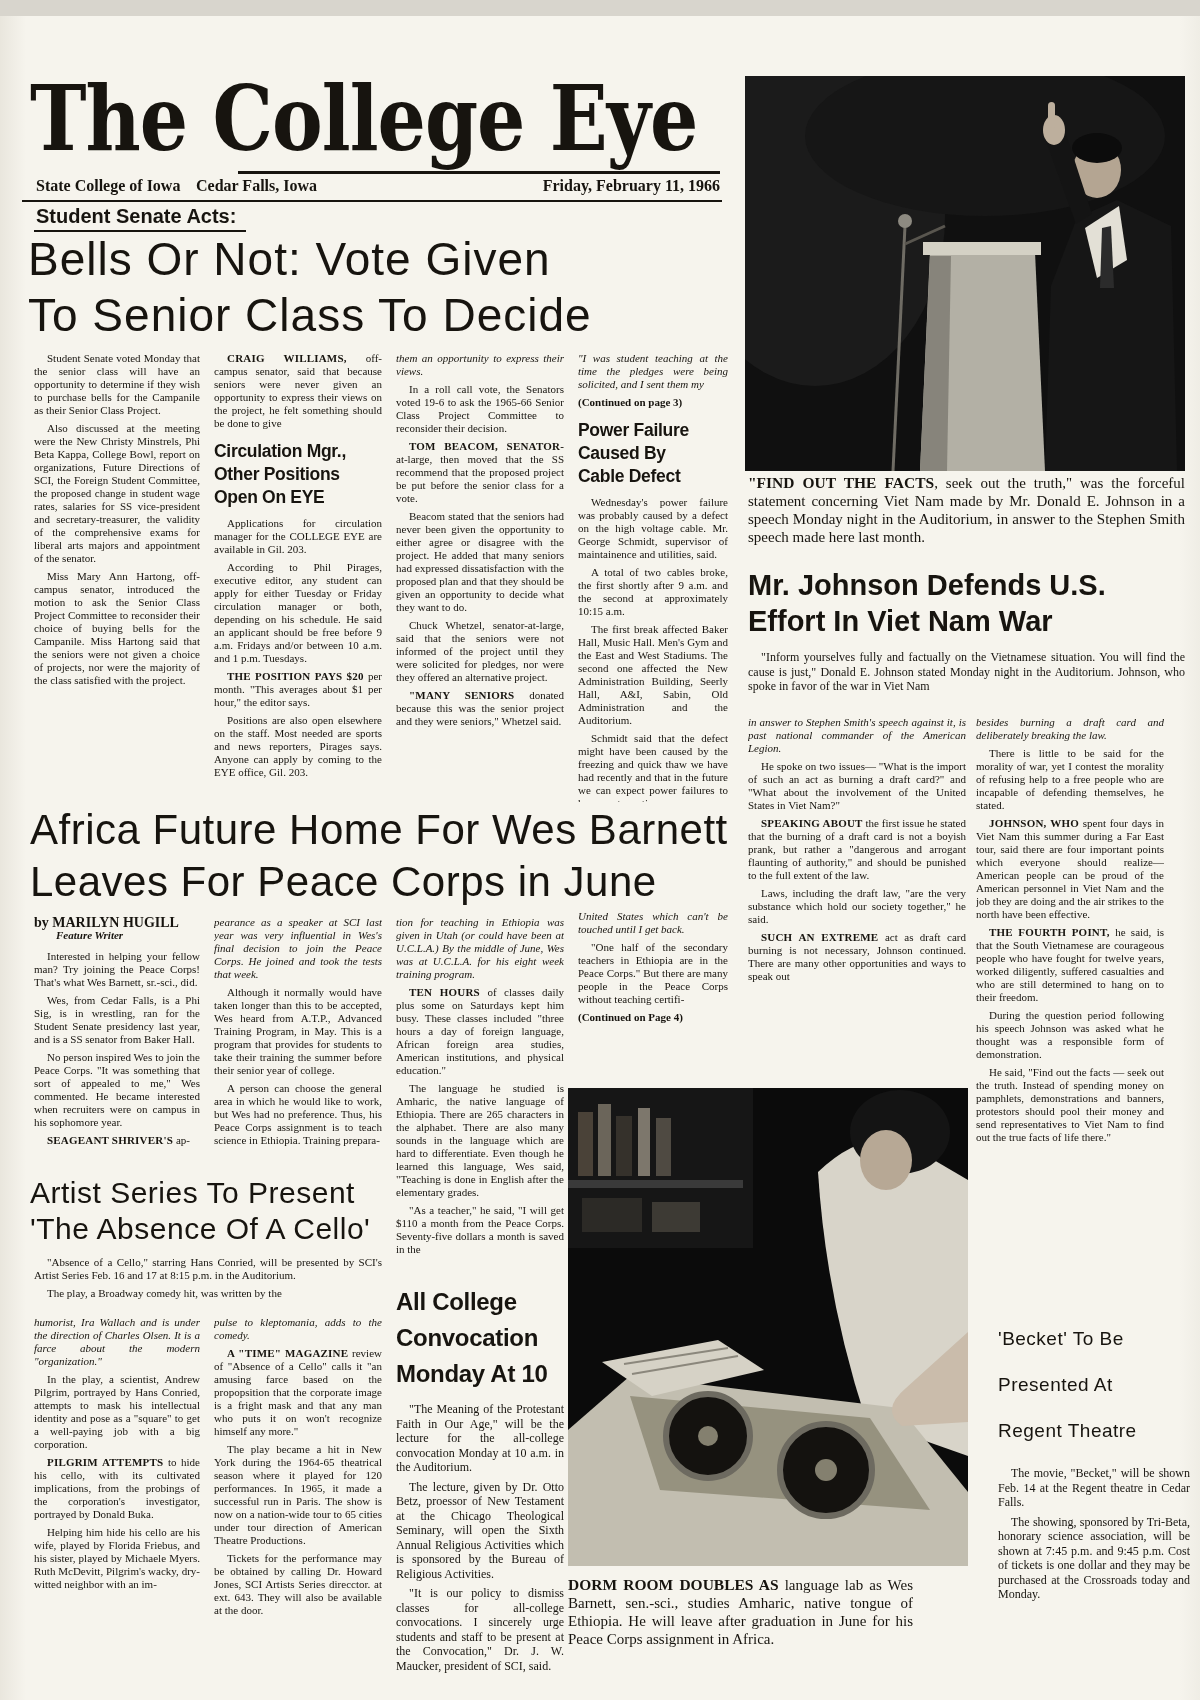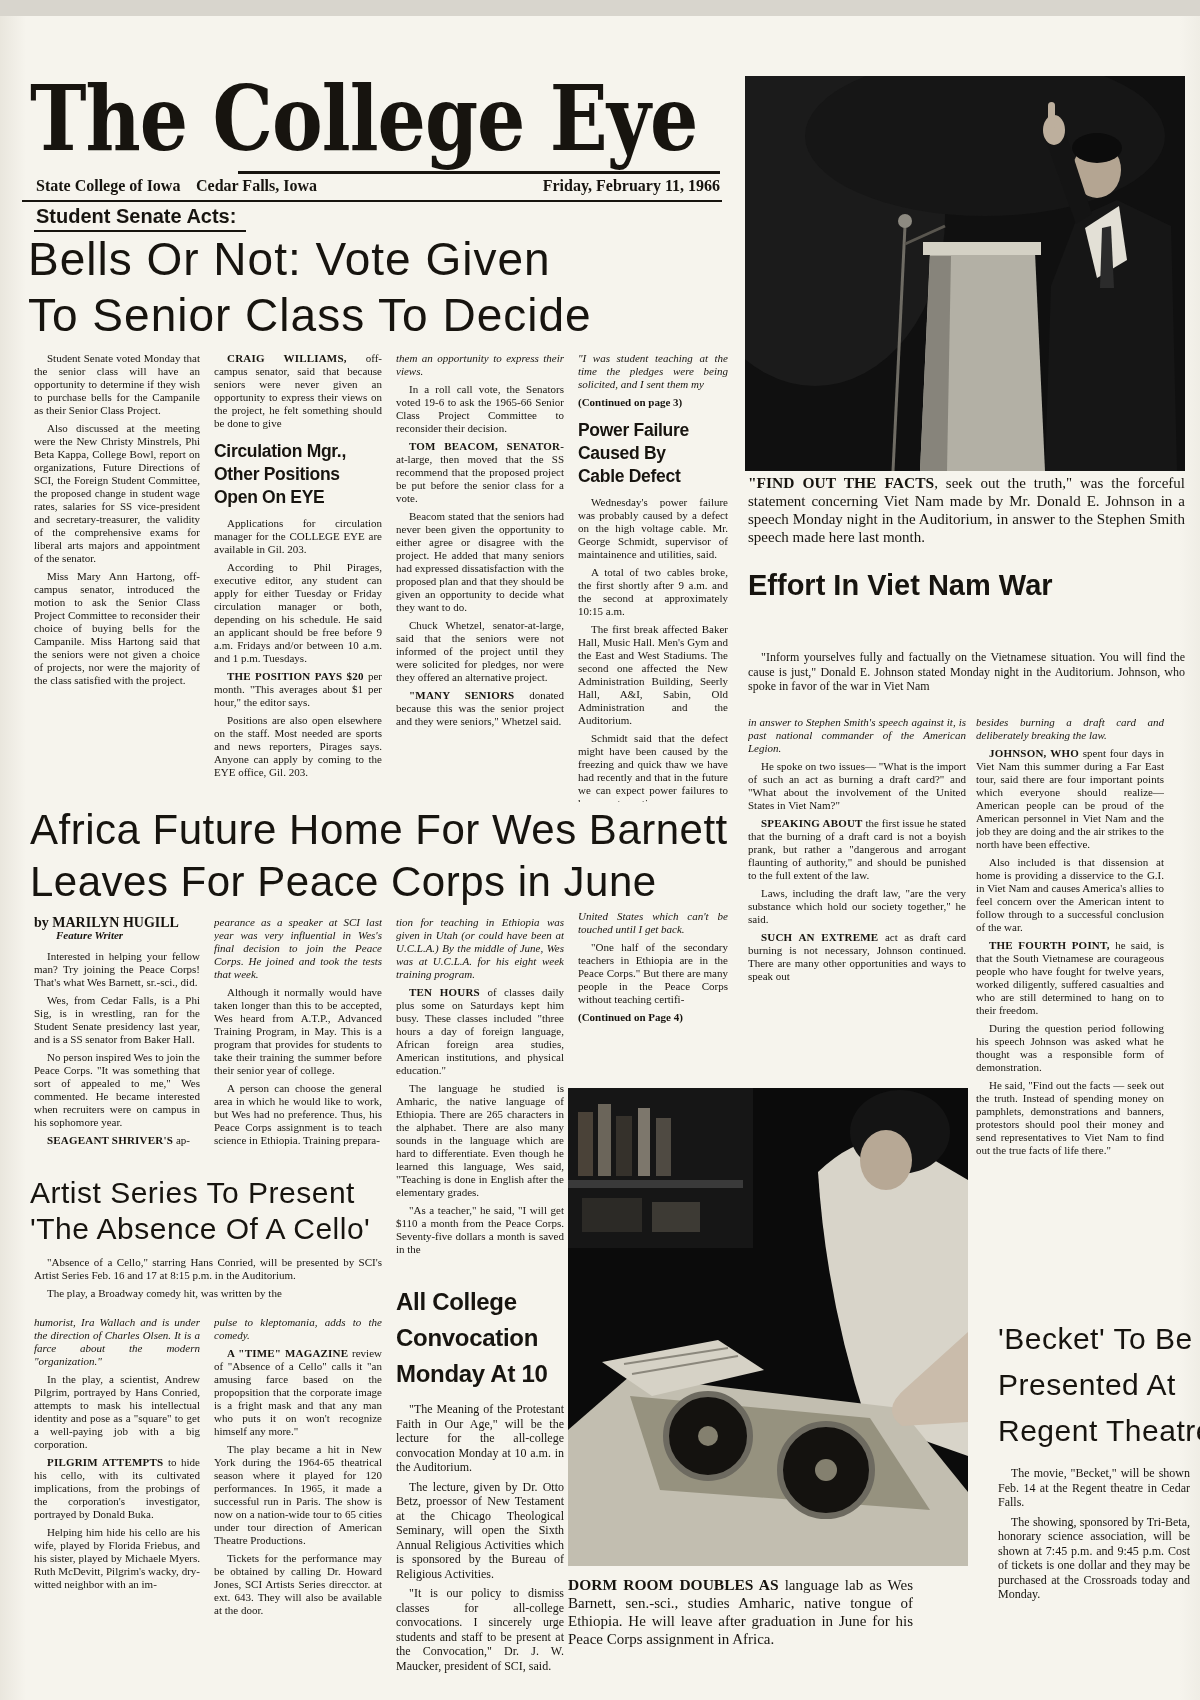--- a/index.html
+++ b/index.html
@@ -12,21 +12,21 @@
         letter-spacing:-1px;transform:scaleY(1.18);transform-origin:left top;white-space:nowrap;}
   .rule{background:#17140f;}
   .dateline{font-size:16px;font-weight:bold;}
   .kicker{font-family:"Liberation Sans",sans-serif;font-weight:bold;font-size:20px;
           border-bottom:2px solid #17140f;padding:0 10px 2px 2px;display:inline-block;}
   
   .hl{font-family:"Liberation Sans",sans-serif;font-weight:normal;white-space:nowrap;}
   .hl-main{font-size:46px;letter-spacing:1px;}
   .hl-mid{font-size:42px;letter-spacing:0.5px;}
   .hl-sm{font-size:30px;letter-spacing:0.5px;}
-  .hl-bk{font-size:30px;letter-spacing:0.5px;}
+  .hl-bk{font-size:19px;letter-spacing:0.5px;}
   .subhead{font-family:"Liberation Sans",sans-serif;font-weight:bold;font-size:17.5px;
            line-height:1.32;letter-spacing:-0.3px;margin:10px 0 8px;}
   .subhead-big{font-size:24px;line-height:1.5;margin:14px 0 10px;}
   .hl-heavy{font-family:"Liberation Sans",sans-serif;font-weight:bold;font-size:29px;
             line-height:1.24;white-space:nowrap;}
   
   .col{font-size:11px;line-height:13px;text-align:justify;}
   .col p.bp{margin:0 0 5px;text-indent:13px;}
   .cont > p.bp:first-child{text-indent:0;font-style:italic;}
   .col b{letter-spacing:0.2px;}
@@ -124,34 +124,35 @@
     </div>
     <div>
         <p class="bp">Wednesday's power failure was probably caused by a defect on the high voltage cable. Mr. George Schmidt, supervisor of maintainence and utilities, said.</p>
         <p class="bp">A total of two cables broke, the first shortly after 9 a.m. and the second at approximately 10:15 a.m.</p>
         <p class="bp">The first break affected Baker Hall, Music Hall. Men's Gym and the East and West Stadiums. The second one affected the New Administration Building, Seerly Hall, A&amp;I, Sabin, Old Administration and the Auditorium.</p>
         <p class="bp">Schmidt said that the defect might have been caused by the freezing and quick thaw we have had recently and that in the future we can expect power failures to happen at any time.</p>
       </div>
   </div>
 
   <div class="abs hl-heavy" style="left:748px;top:552px;">
+    <div>Mr. Johnson Defends U.S.</div>
     <div>Effort In Viet Nam War</div>
   </div>
   <p class="abs col" style="left:748px;top:634px;width:437px;margin:0;font-size:12px;line-height:14.5px;text-indent:13px;">"Inform yourselves fully and factually on the Vietnamese situation. You will find the cause is just," Donald E. Johnson stated Monday night in the Auditorium. Johnson, who spoke in favor of the war in Viet Nam</p>
   <div class="abs col cont" style="left:748px;top:700px;width:218px;height:356px;overflow:hidden;">
       <p class="bp">in answer to Stephen Smith's speech against it, is past national commander of the American Legion.</p>
       <p class="bp">He spoke on two issues— "What is the import of such an act as burning a draft card?" and "What about the involvement of the United States in Viet Nam?"</p>
       <p class="bp"><b>SPEAKING ABOUT </b>the first issue he stated that the burning of a draft card is not a boyish prank, but rather a "dangerous and arrogant flaunting of authority," and should be punished to the full extent of the law.</p>
       <p class="bp">Laws, including the draft law, "are the very substance which hold our society together," he said.</p>
       <p class="bp"><b>SUCH AN EXTREME </b>act as draft card burning is not necessary, Johnson continued. There are many other opportunities and ways to speak out</p>
     </div>
   <div class="abs col cont" style="left:976px;top:700px;width:188px;height:588px;overflow:hidden;">
       <p class="bp">besides burning a draft card and deliberately breaking the law.</p>
+      <p class="bp">There is little to be said for the morality of war, yet I contest the morality of refusing help to a free people who are incapable of defending themselves, he stated.</p>
       <p class="bp"><b>JOHNSON, WHO </b>spent four days in Viet Nam this summer during a Far East tour, said there are four important points which everyone should realize— American people can be proud of the American personnel in Viet Nam and the job they are doing and the air strikes to the north have been effective.</p>
-      <p class="bp">Also included is that dissension at home is providing a disservice to the G.I. in Viet Nam and causes America's allies to feel concern over the American intent to follow through to a successful conclusion of the war.</p>
       <p class="bp"><b>THE FOURTH POINT, </b>he said, is that the South Vietnamese are courageous people who have fought for twelve years, worked diligently, suffered casualties and who are still determined to hang on to their freedom.</p>
       <p class="bp">During the question period following his speech Johnson was asked what he thought was a responsible form of demonstration.</p>
       <p class="bp">He said, "Find out the facts — seek out the truth. Instead of spending money on pamphlets, demonstrations and banners, protestors should pool their money and send representatives to Viet Nam to find out the true facts of life there."</p>
     </div>
 
   <div class="abs hl hl-mid" style="left:30px;top:790px;">Africa Future Home For Wes Barnett</div>
   <div class="abs hl hl-mid" style="left:30px;top:842px;">Leaves For Peace Corps in June</div>
 
   <div class="abs col" style="left:34px;top:900px;width:166px;height:255px;overflow:hidden;">
     <div class="byline">by MARILYN HUGILL</div>

